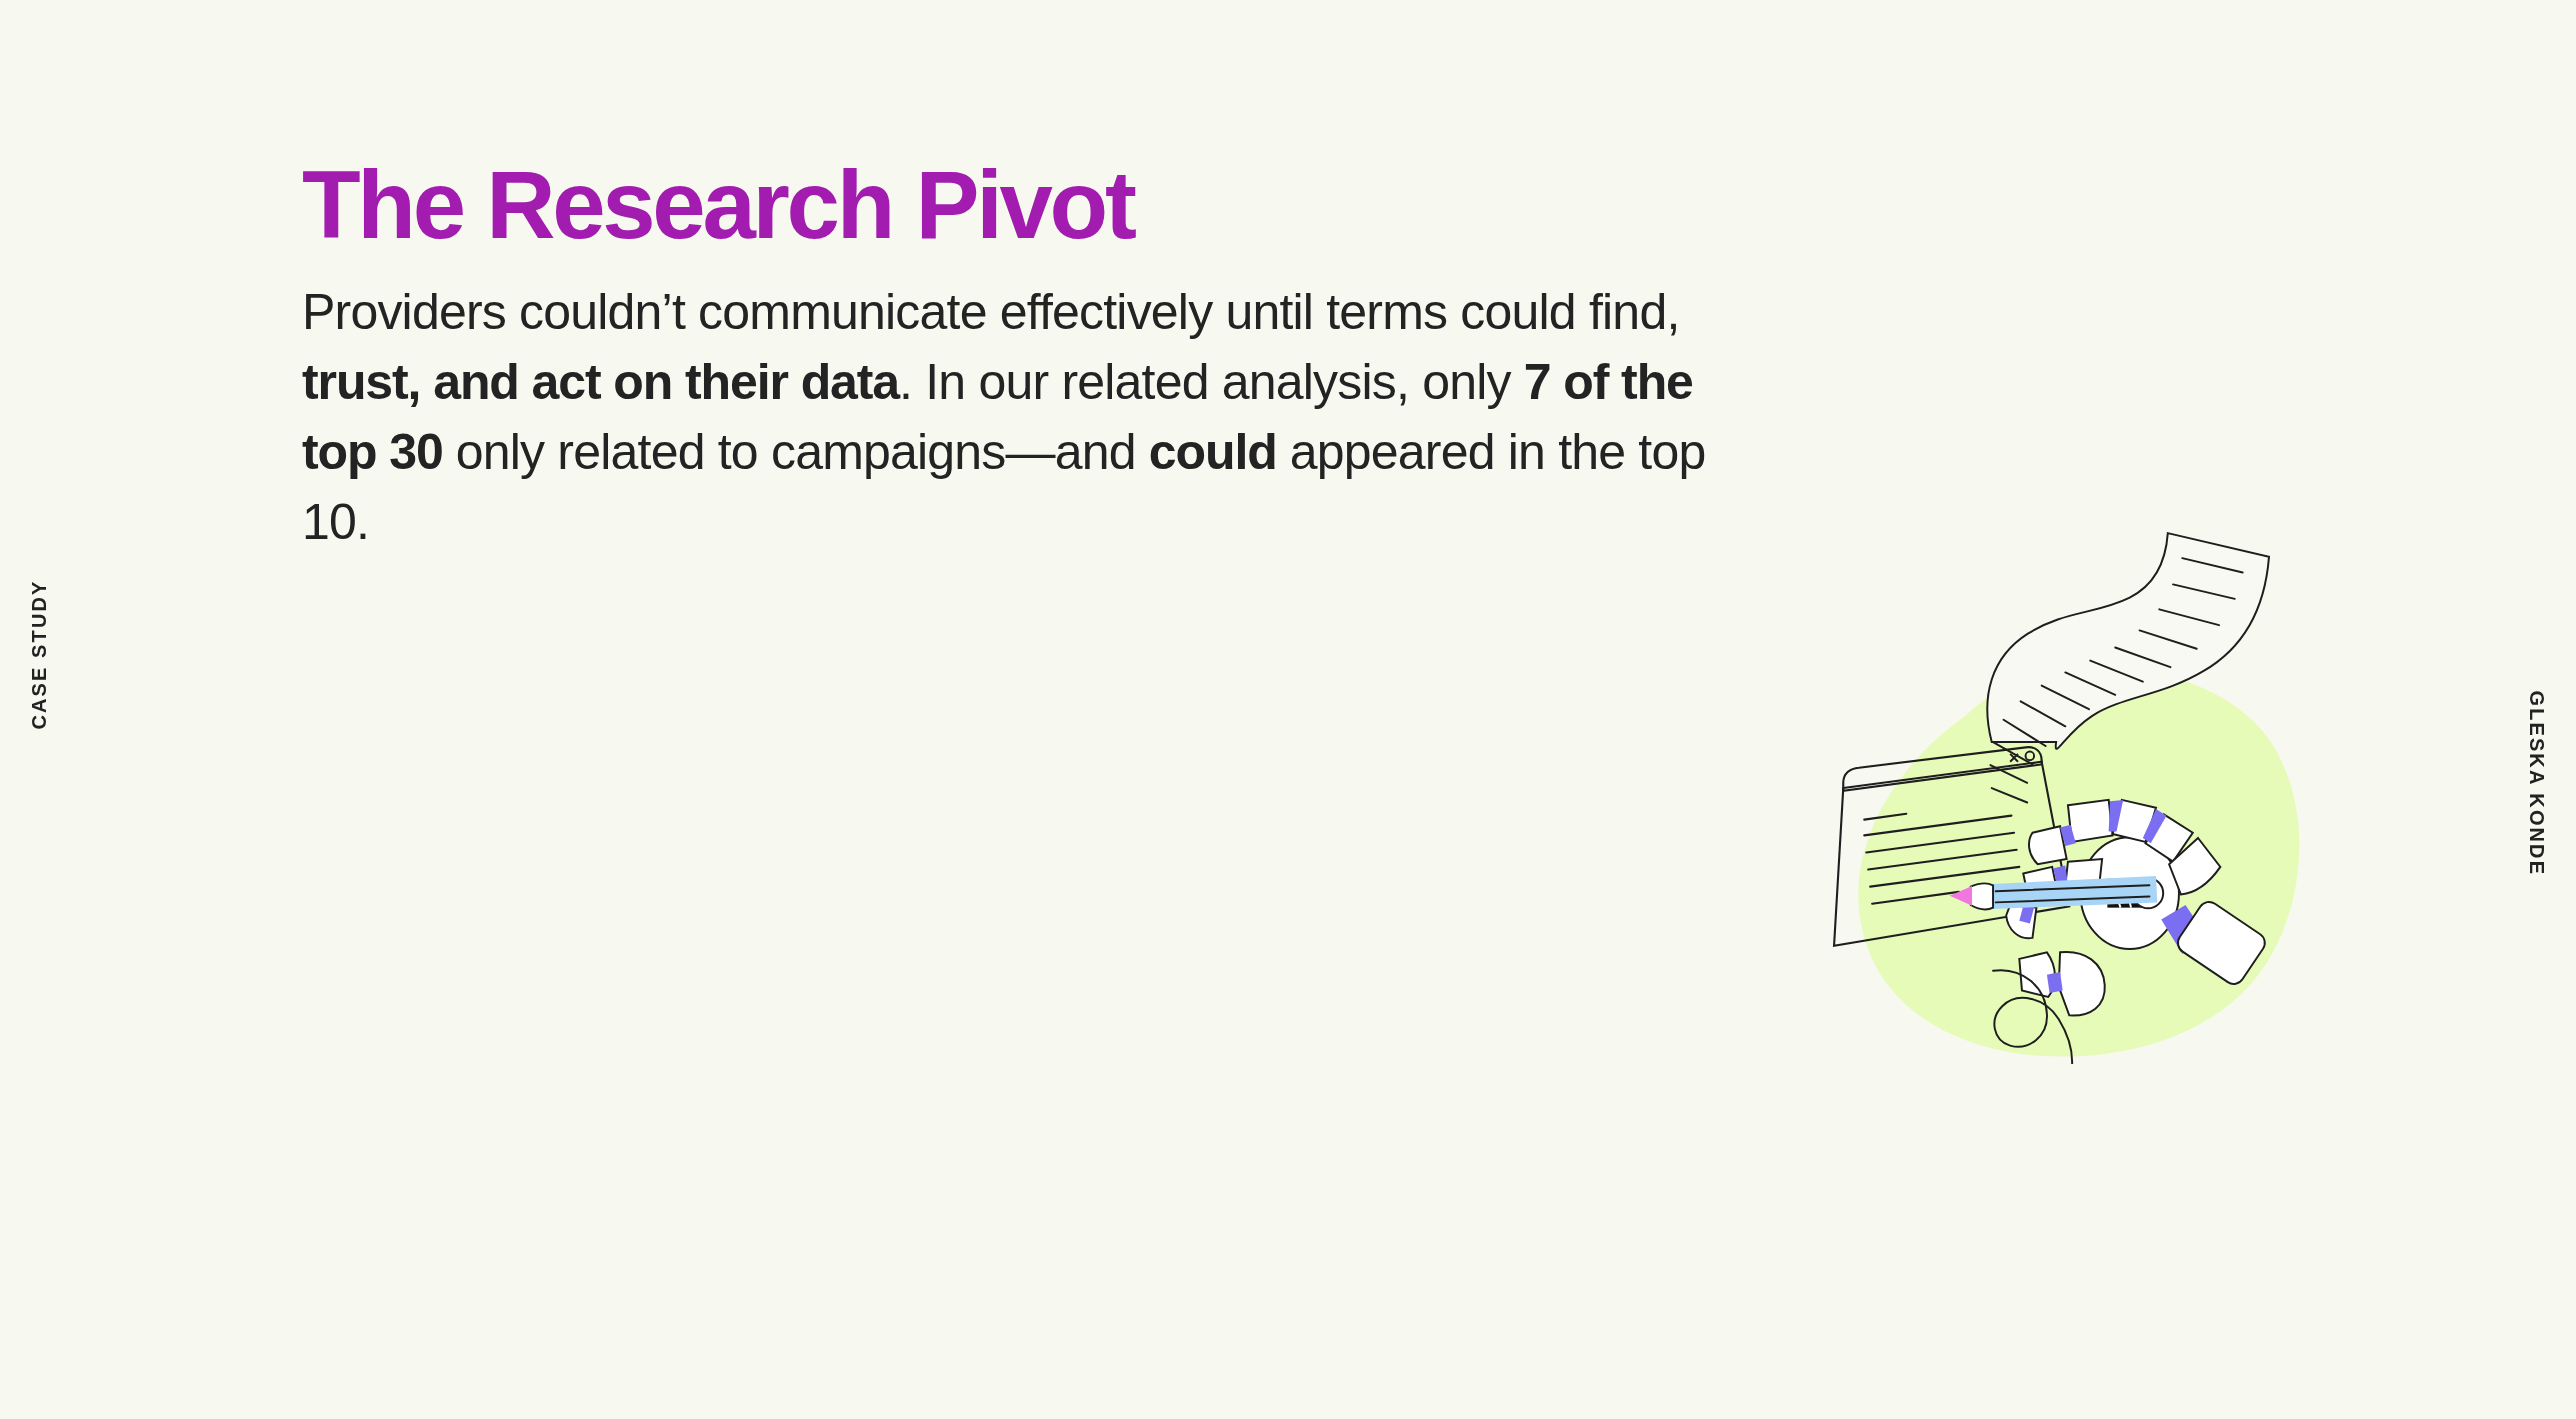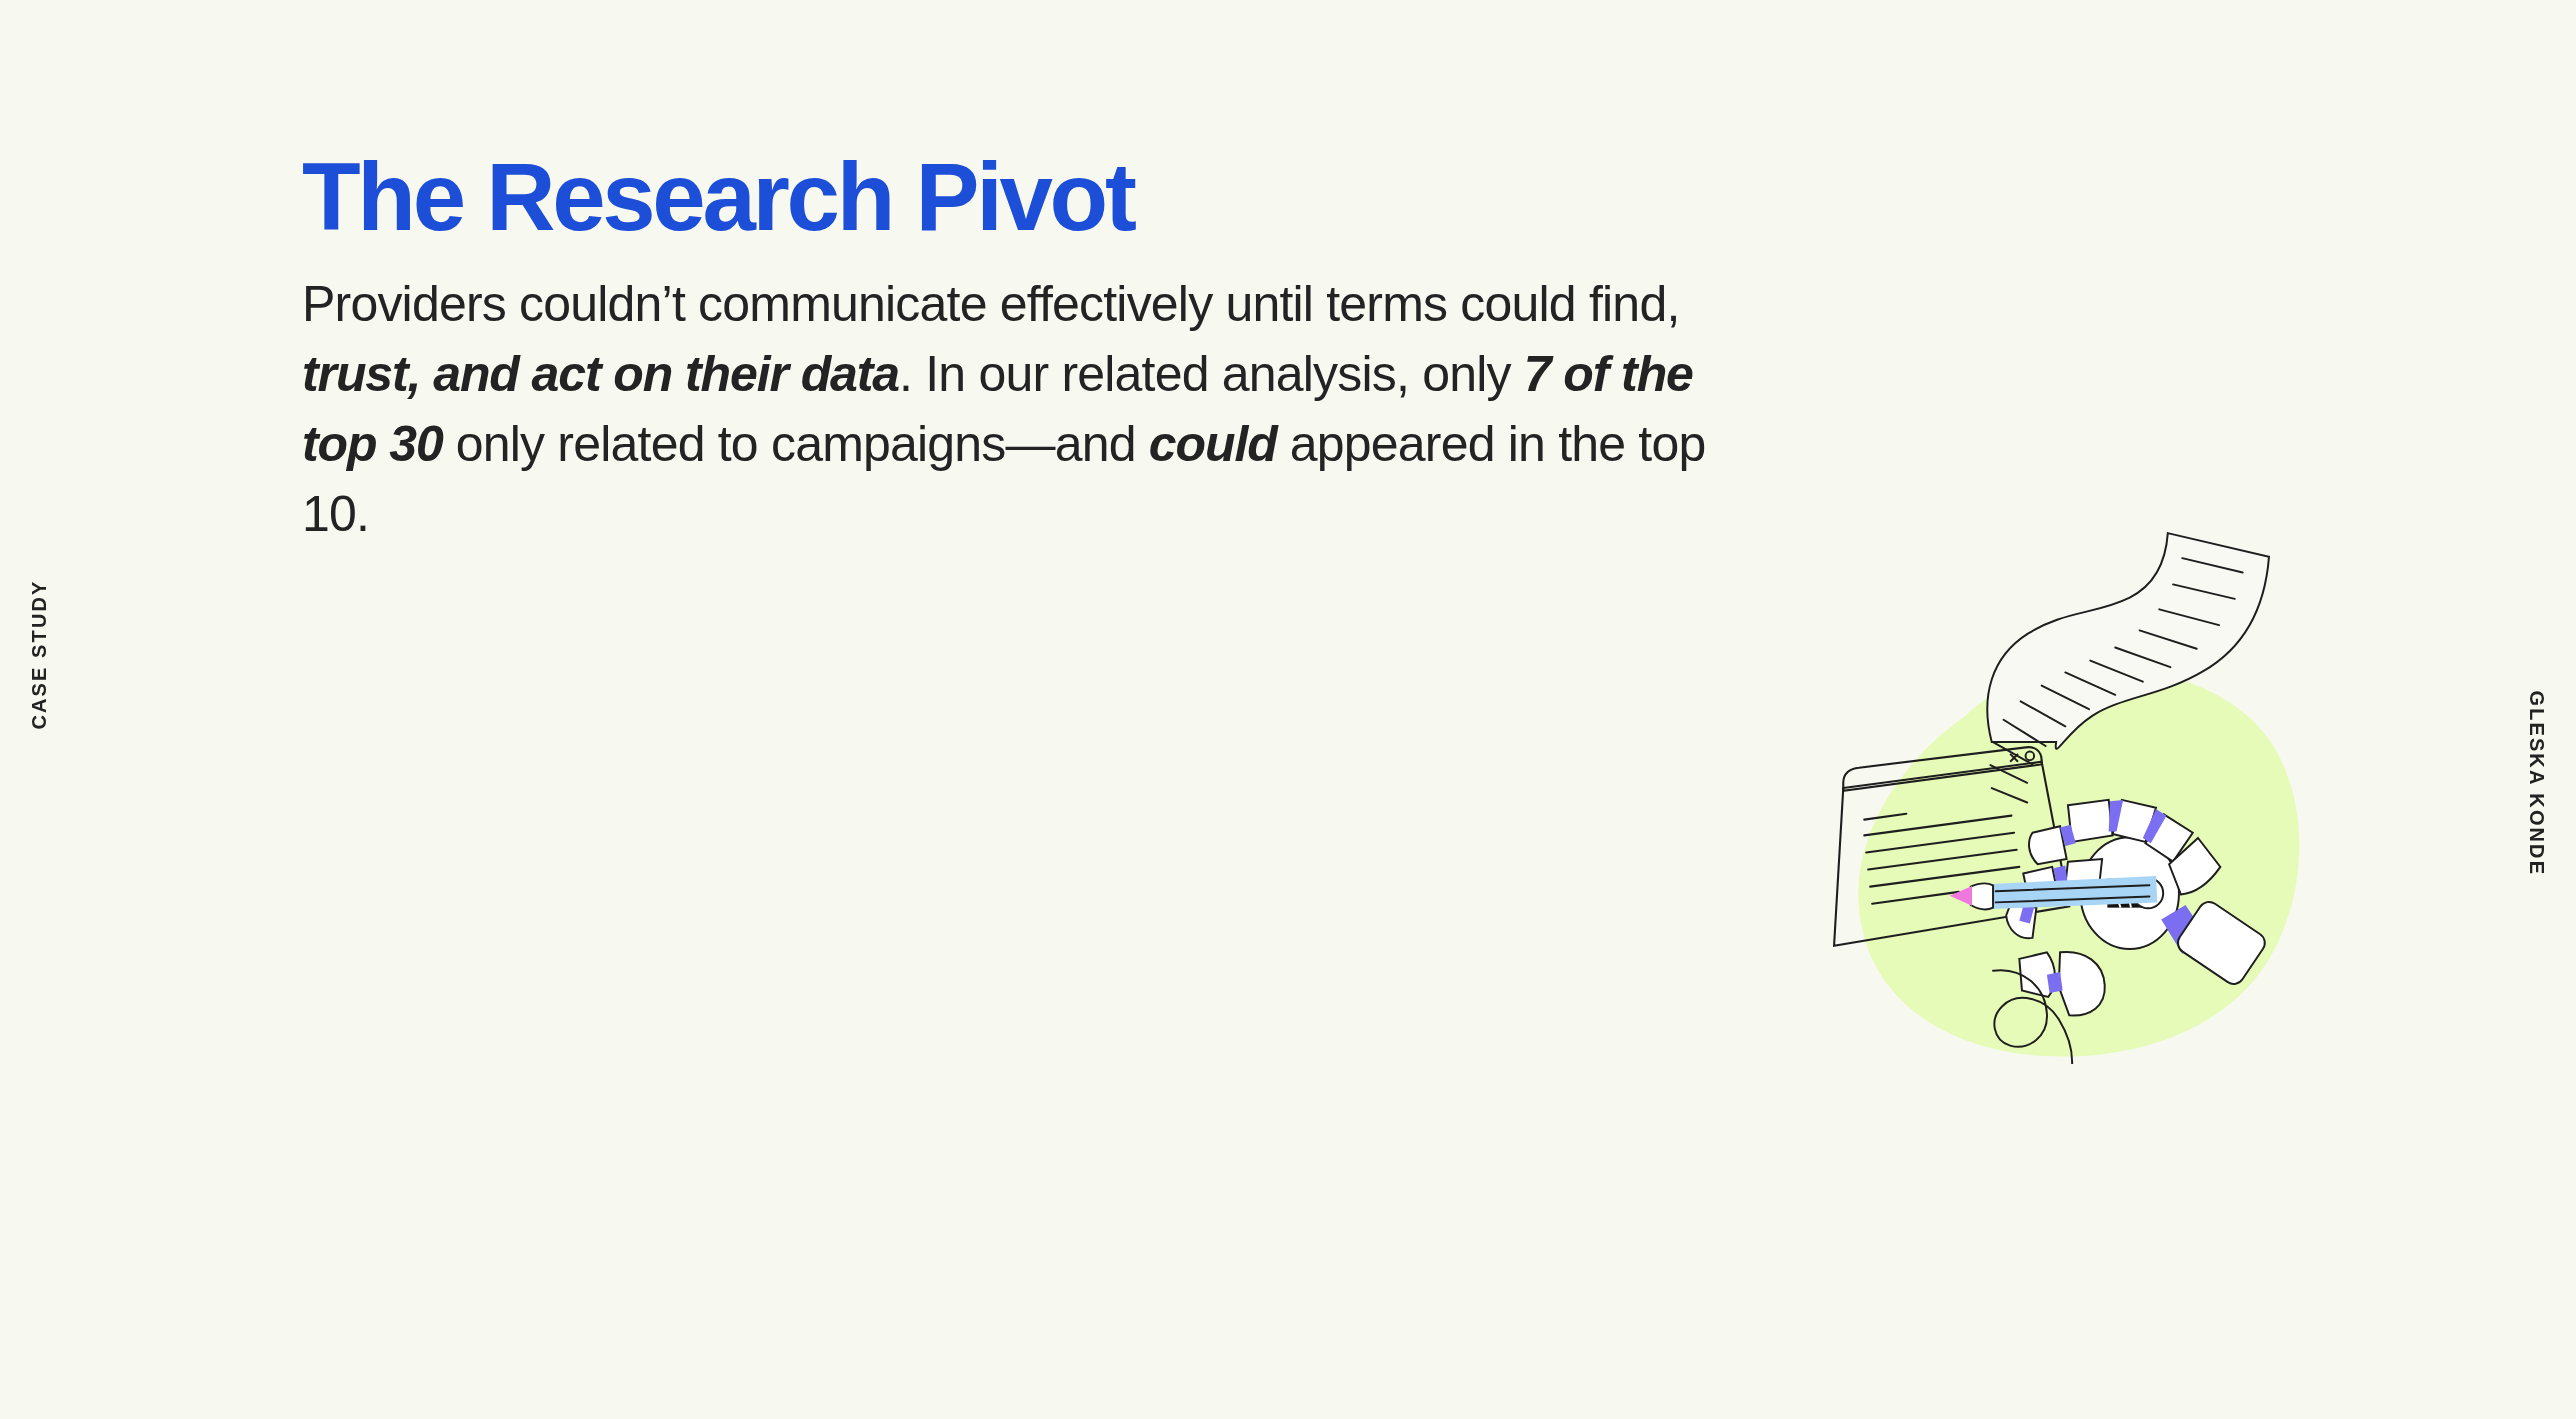--- a/index.html
+++ b/index.html
@@ -51,40 +51,39 @@
     left: 302px;
     top: 141px;
     width: 1433px;
   }
   #page-title {
     font-family: "Liberation Sans", sans-serif;
     font-size: 96px;
     font-weight: 700;
     letter-spacing: -3.3px;
     line-height: 1.0;
-    color: #1d4ed8;
-    margin: 8px 0 24px 0;
+    color: #a21caf;
+    margin: 16px 0 24px 0;
     white-space: nowrap;
   }
   .body-para {
     font-family: "Liberation Sans", sans-serif;
     font-size: 50px;
     font-weight: 400;
     line-height: 1.40;
     letter-spacing: -0.8px;
     color: #232323;
     margin: 0;
   }
   .body-para.second {
     margin-top: 68px;
   }
   .body-para b {
     font-weight: 700;
     letter-spacing: -1.1px;
-    font-style: italic;
   }
 
   
   #illustration {
     position: absolute;
     left: 1801px;
     top: 499px;
     width: 526px;
     height: 565px;
   }

